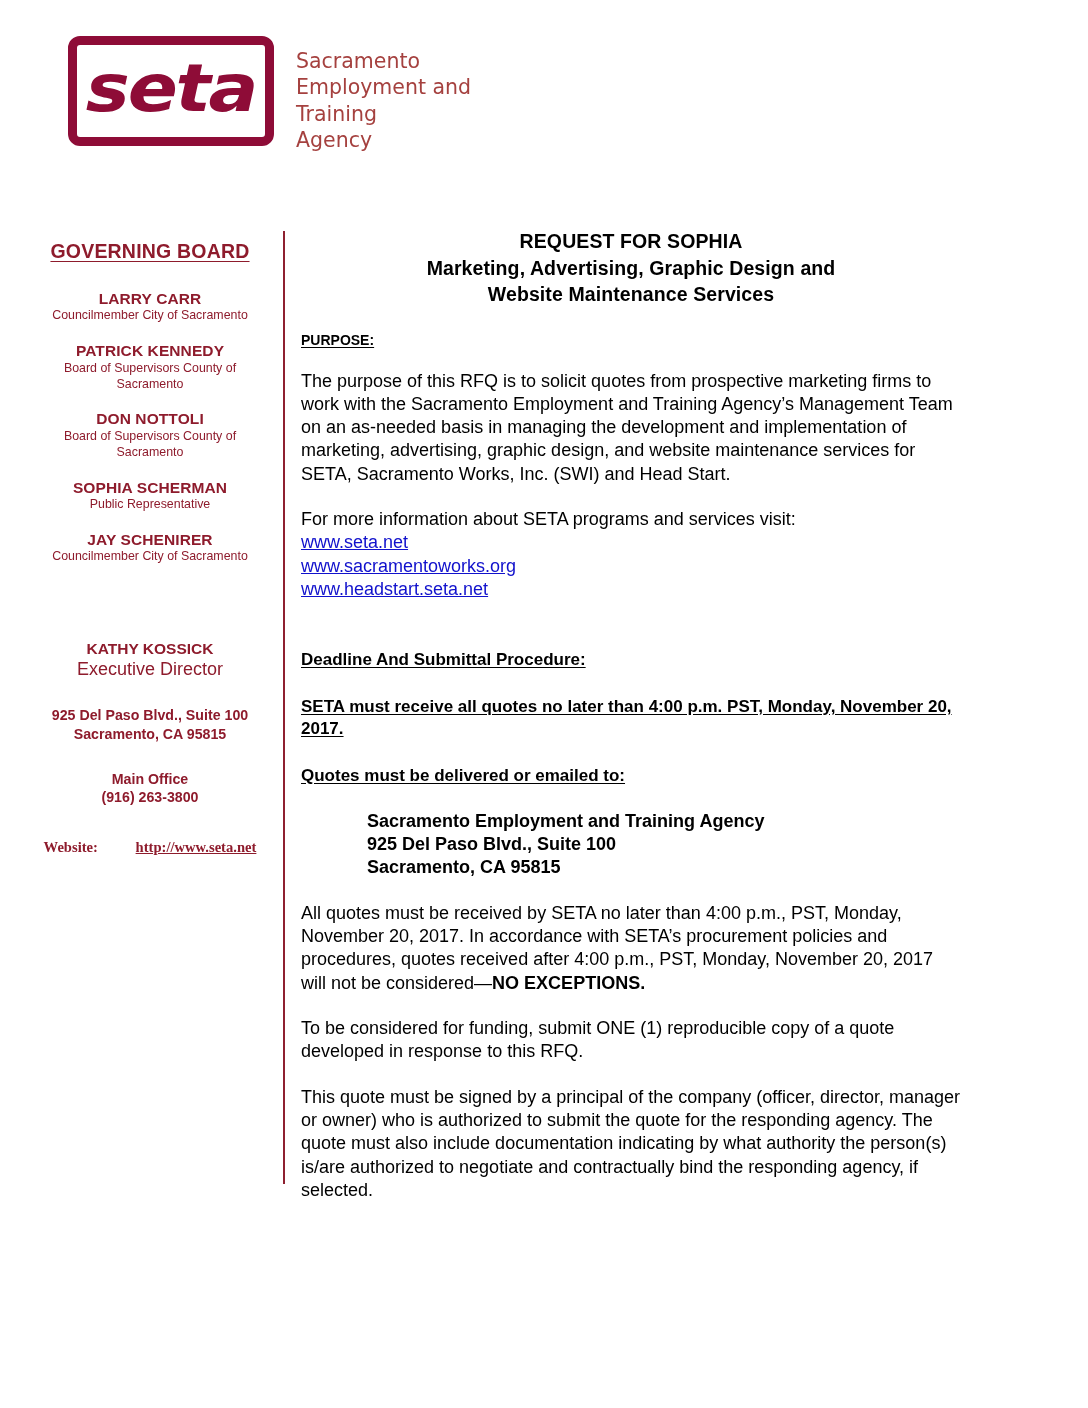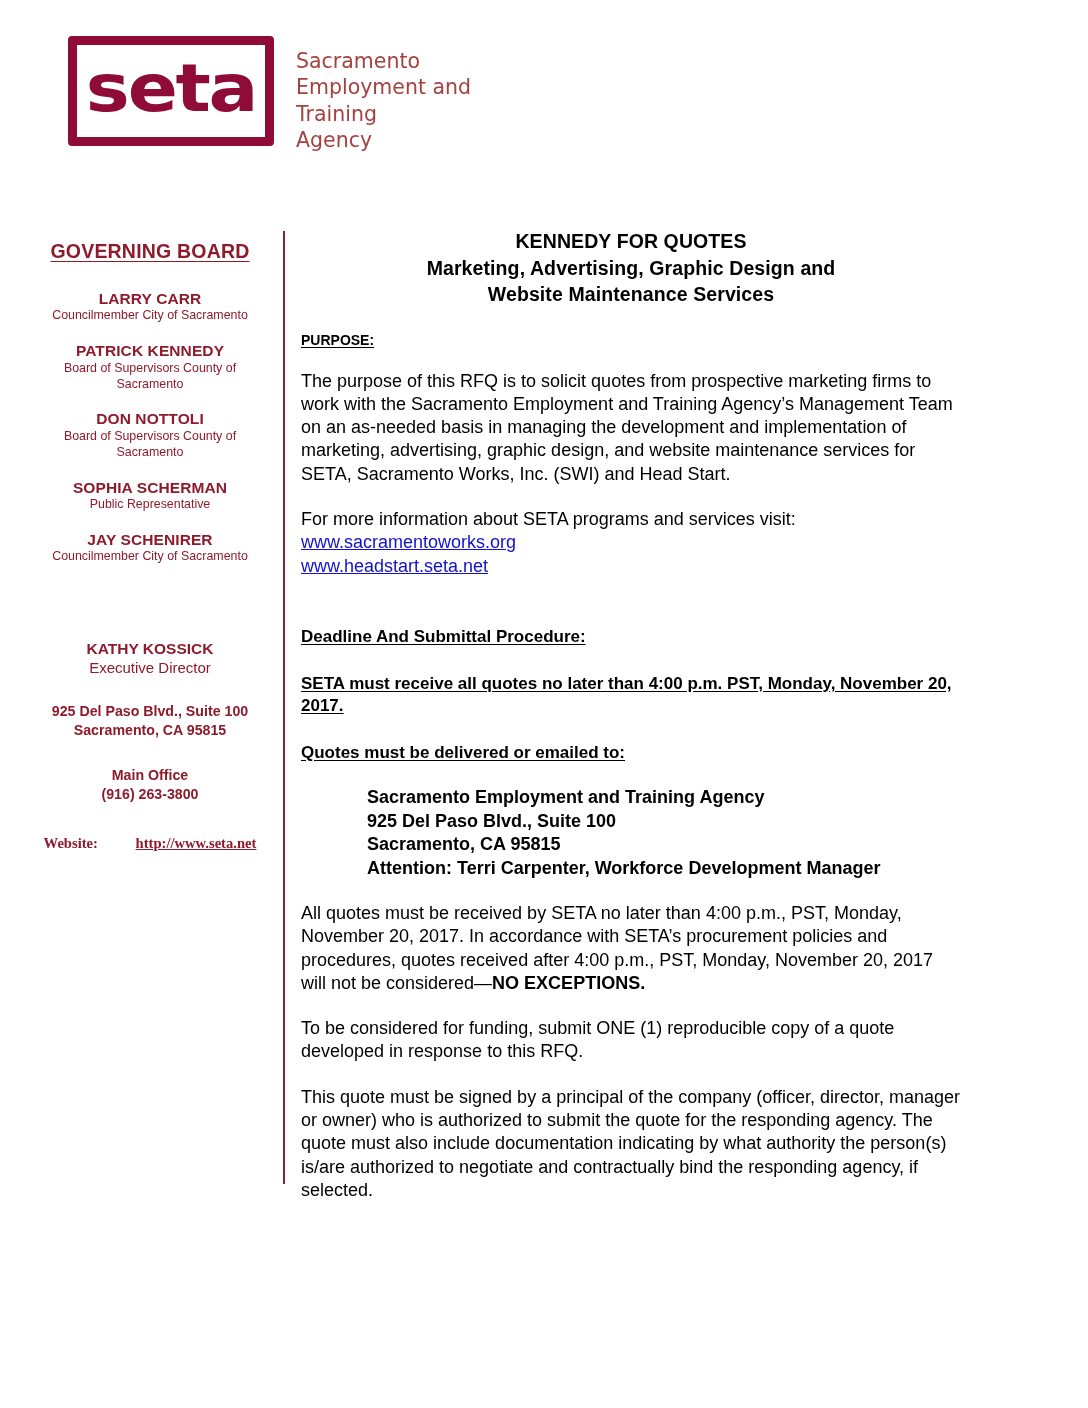--- a/index.html
+++ b/index.html
@@ -21,26 +21,27 @@
     position: absolute;
     left: 68px;
     top: 36px;
     display: flex;
     align-items: flex-start;
   }
   #logo-box {
     width: 206px;
     height: 110px;
     border: 9px solid #8E0C37;
-    border-radius: 4px;
+    border-radius: 12px;
     box-sizing: border-box;
     display: flex;
     align-items: center;
     justify-content: center;
     background: #ffffff;
+    font-style: italic;
   }
   #logo-wordmark {
     font-family: "DejaVu Sans", sans-serif;
     font-weight: bold;
     font-size: 66px;
     line-height: 1;
     letter-spacing: -2px;
     color: #8E0C37;
     transform: scaleX(1.12);
     margin-top: -4px;
@@ -94,21 +95,21 @@
     line-height: 1.28;
   }
 
   #exec-block { margin-top: 74px; }
   #exec-name {
     font-size: 15.5px;
     font-weight: bold;
     line-height: 1.25;
   }
   #exec-title {
-    font-size: 15px;
+    font-size: 18px;
     line-height: 1.3;
   }
   #address-block {
     margin-top: 24px;
     font-size: 14.2px;
     font-weight: bold;
     line-height: 1.33;
     white-space: pre-line;
   }
   .phone-block {
@@ -247,45 +248,45 @@
 
 
   <div id="website-line">
     <span>Website: </span><span class="url">http://www.seta.net</span>
   </div>
 
 </div>
 
 <div id="main">
 
-  <div id="doc-title">KENNEDY FOR QUOTES
+  <div id="doc-title">REQUEST FOR SOPHIA
 Marketing, Advertising, Graphic Design and
 Website Maintenance Services</div>
 
   <div class="section-heading">PURPOSE:</div>
 
   <p class="body-text">The purpose of this RFQ is to solicit quotes from prospective marketing firms to work with the Sacramento Employment and Training Agency’s Management Team on an as-needed basis in managing the development and implementation of marketing, advertising, graphic design, and website maintenance services for SETA, Sacramento Works, Inc. (SWI) and Head Start.</p>
 
   <p class="body-text">For more information about SETA programs and services visit:</p>
 
+  <span class="weblink">www.seta.net</span>
   <span class="weblink">www.sacramentoworks.org</span>
   <span class="weblink">www.headstart.seta.net</span>
 
   <div id="deadline-section">
     <div class="u-bold">Deadline And Submittal Procedure:</div>
 
     <div class="u-bold">SETA must receive all quotes no later than 4:00 p.m. PST, Monday, November 20, 2017.</div>
 
     <div class="u-bold">Quotes must be delivered or emailed to:</div>
 
     <div id="recipient-block">
       <div>Sacramento Employment and Training Agency</div>
       <div>925 Del Paso Blvd., Suite 100</div>
       <div>Sacramento, CA  95815</div>
-      <div>Attention:  Terri Carpenter, Workforce Development Manager</div>
     </div>
   </div>
 
   <p class="body-text"><span>All quotes must be received by SETA no later than 4:00 p.m., PST, Monday, November 20, 2017.  In accordance with SETA’s procurement policies and procedures, quotes received after 4:00 p.m., PST, Monday, November 20, 2017 will not be considered—</span><span class="inline-bold">NO EXCEPTIONS.</span></p>
 
   <p class="body-text">To be considered for funding, submit ONE (1) reproducible copy of a quote developed in response to this RFQ.</p>
 
   <p class="body-text">This quote must be signed by a principal of the company (officer, director, manager or owner) who is authorized to submit the quote for the responding agency.  The quote must also include documentation indicating by what authority the person(s) is/are authorized to negotiate and contractually bind the responding agency, if selected.</p>
 
 </div>

